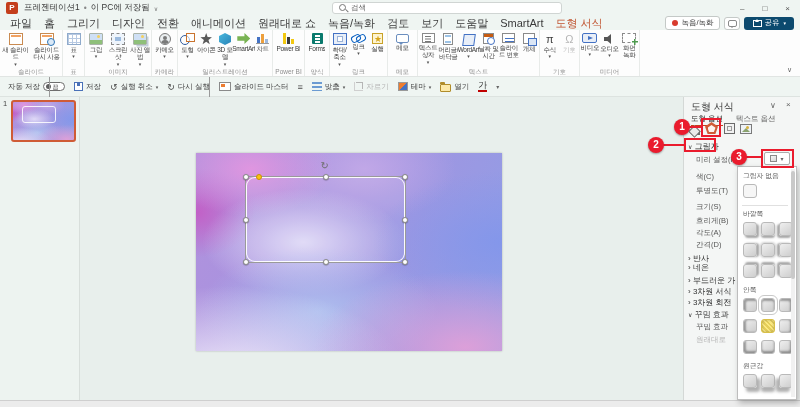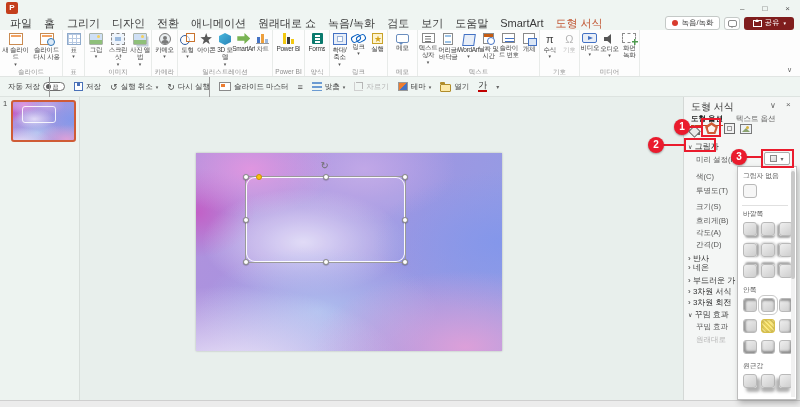--- a/index.html
+++ b/index.html
@@ -23,21 +23,21 @@
   .mtab { font-size:11px; color:#3a3a3a; padding:0 6px; line-height:13px; position:relative; white-space:nowrap; }
   .mtab.sel { font-weight:bold; color:#222; }
   .mtab.sel::after { content:""; position:absolute; left:6px; right:6px; bottom:0; height:2px; background:#c43e1c; border-radius:1px; }
   .mtab.ctx { color:#c0532f; }
   .mright { margin-left:auto; display:flex; align-items:center; gap:4px; padding-right:6px; }
   .recbtn { display:flex; align-items:center; gap:3px; background:#fff; border:1px solid #c4c9c7; border-radius:3px; padding:1px 6px; font-size:7.5px; color:#333; }
   .rdot { width:6px; height:6px; border-radius:50%; background:#d83b2e; }
   .bubbtn { width:16px; height:13px; background:#fff; border:1px solid #c4c9c7; border-radius:3px; display:flex; align-items:center; justify-content:center; }
   .bub { width:9px; height:7px; border:1px solid #8a8a8a; border-radius:2px; position:relative; background:#fff; }
   .bub::after { content:""; position:absolute; left:1px; bottom:-4px; border:2px solid transparent; border-top-color:#8a8a8a; }
-  .shareb { display:flex; align-items:center; gap:4px; background:#7f1d1d; color:#fff; border-radius:3px; padding:1.5px 8px; font-size:7.5px; }
+  .shareb { display:flex; align-items:center; gap:4px; background:#0c4a6e; color:#fff; border-radius:3px; padding:1.5px 8px; font-size:7.5px; }
   .shr { width:8px; height:8px; position:relative; }
   .shr::before { content:""; position:absolute; bottom:0; left:0.5px; width:7px; height:5px; border:1px solid #fff; }
   .shr::after { content:""; position:absolute; top:0; left:2.5px; border-left:2.5px solid transparent; border-right:2.5px solid transparent; border-bottom:3px solid #fff; }
 
   
   .ribbon { height:47px; background:#fdfdfd; border-bottom:1px solid #e1e5e3; display:flex; position:relative; }
   .rgroup { border-right:1px solid #e8ebe9; display:flex; flex-direction:column; flex:none; }
   .ritems { flex:1; display:flex; align-items:flex-start; justify-content:space-around; padding-top:3px; }
   .glabel { font-size:6.5px; color:#8f8f8f; text-align:center; line-height:9px; white-space:nowrap; overflow:hidden; }
   .rbtn { display:flex; flex-direction:column; align-items:center; gap:1px; min-width:0; flex:1; cursor:default; }
@@ -146,21 +146,21 @@
   .shapeR { position:absolute; inset:0; border:1px solid rgba(255,255,255,.95); border-radius:9px; background:rgba(255,255,255,.07); }
   .h { position:absolute; width:6px; height:6px; background:#fff; border:1px solid #8a8a8a; border-radius:50%; box-shadow:0 0.5px 1px rgba(0,0,0,.35); }
   .rot { position:absolute; top:-16px; left:calc(50% - 5px); font-size:10px; color:#6f6f6f; line-height:10px; }
   .adj { position:absolute; left:10px; top:-3px; width:6px; height:6px; border-radius:50%; background:#fdc20f; border:1px solid #c79307; }
 
   
   .panel { width:117px; background:#f4f6f5; border-left:1px solid #d4d8d6; position:relative; flex:none; z-index:2; }
   .ptitle { position:absolute; left:7px; top:3px; font-size:10px; color:#333; }
   .pico { position:absolute; font-size:8px; color:#666; }
   .ptab { position:absolute; top:17px; font-size:7.5px; color:#666; }
-  .ptab.on { color:#222; font-weight:bold; border-bottom:1.5px solid #c43e1c; padding-bottom:1px; }
+  .ptab.on { color:#222; font-weight:normal; border-bottom:1.5px solid #c43e1c; padding-bottom:1px; }
   .prow { position:absolute; font-size:7.5px; color:#555; white-space:nowrap; overflow:hidden; }
   .psec { font-size:8px; color:#333; }
   .pbtn { position:absolute; left:80px; top:55px; width:26px; height:13px; background:#fff; border:1px solid #ababab; border-radius:2px; display:flex; align-items:center; justify-content:center; gap:3px; font-size:6px; color:#666; }
   .pbsq { width:7px; height:7px; border:1px solid #8a8a8a; background:linear-gradient(145deg,#f5f5f5,#d8d8d8); }
   .ic-bucket { width:12px; height:12px; }
   .ic-bucket::before { content:""; position:absolute; left:2px; top:2.5px; width:7px; height:7px; border:1px solid #6a6a6a; transform:rotate(45deg); background:#e9e9e9; }
   .ic-bucket::after { content:""; position:absolute; right:0; bottom:1px; border-left:3px solid transparent; border-bottom:4px solid #6a6a6a; }
   .ic-pent { width:13px; height:12px; background:#cf5b36; clip-path:polygon(50% 0,100% 38%,80% 100%,20% 100%,0 38%); }
   .ic-pent::after { content:""; position:absolute; left:2.5px; top:3px; width:8px; height:7px; background:#fdf3ee; clip-path:polygon(50% 0,100% 38%,80% 100%,20% 100%,0 38%); }
   .ic-size { width:11px; height:11px; border:1px solid #6a6a6a; background:#f2f2f2; }
@@ -195,20 +195,30 @@
 
   .statusbar { position:absolute; left:0; right:0; bottom:0; height:7px; background:#ececec; border-top:1px solid #cfcfcf; }
 </style>
 </head>
 <body>
 
 <div id="app">
 
   <div class="titlebar">
     <span class="pptlogo">P</span>
+    <span class="apptitle">
+      <span>프레젠테이션1</span>
+      <span class="sep">•</span>
+      <span>이 PC에 저장됨</span>
+      <span style="font-size:6px;color:#777">∨</span>
+    </span>
+    <span class="searchbox">
+      <span class="glass"></span>
+      <span>검색</span>
+    </span>
     <span class="winctrls">
       <span>–</span>
       <span>□</span>
       <span>×</span>
     </span>
   </div>
 
   <div class="menurow">
     <span class="mtab">파일</span>
     <span class="mtab">홈</span>

